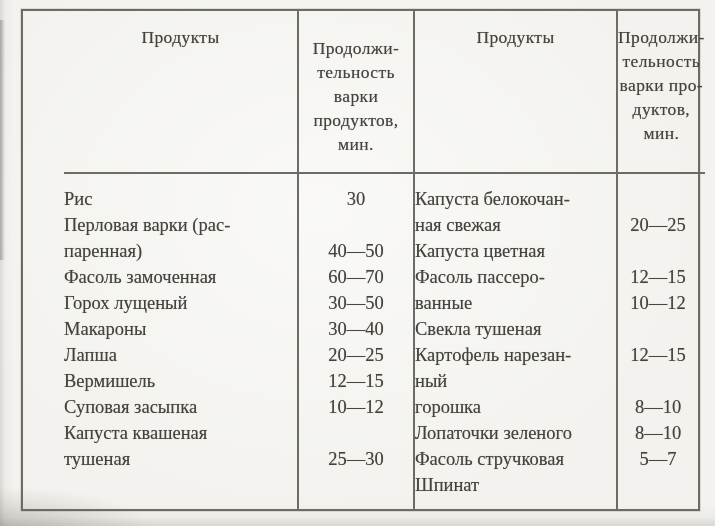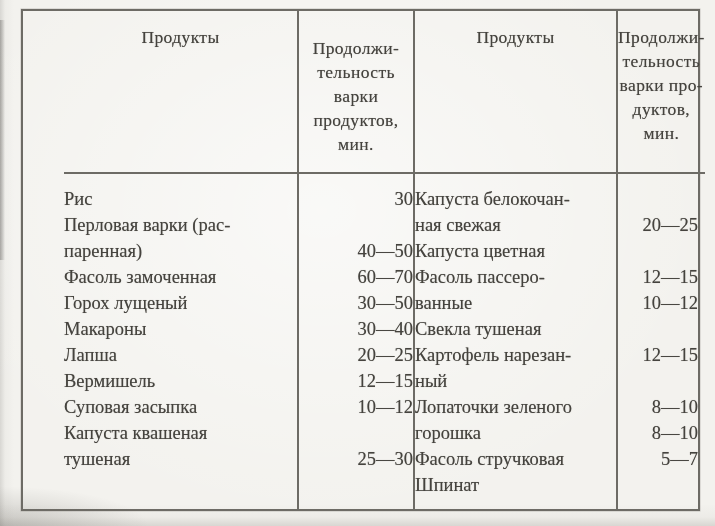--- a/index.html
+++ b/index.html
@@ -74,21 +74,21 @@
   .hcell.products { padding-top: 14px; }
   .hcell.duration-left { padding-top: 25px; }
   .hcell.duration-right { padding-top: 14px; }
   .bcell {
     font-size: 18.5px;
     line-height: 26px;
     padding-top: 12px;
     text-shadow: 0 0 0.7px rgba(69,67,62,0.5);
   }
   .bcell.names { padding-right: 4px; }
-  .bcell.values { text-align: right; }
+  .bcell.values { text-align: center; }
   .line {
     height: 26px;
     white-space: nowrap;
     overflow: visible;
   }
 </style>
 </head>
 <body>
 
 <div class="page">
@@ -143,22 +143,22 @@
 
       <div class="cell bcell names">
         <div class="line">Капуста белокочан-</div>
         <div class="line">ная свежая</div>
         <div class="line">Капуста цветная</div>
         <div class="line">Фасоль пассеро-</div>
         <div class="line">ванные</div>
         <div class="line">Свекла тушеная</div>
         <div class="line">Картофель нарезан-</div>
         <div class="line">ный</div>
+        <div class="line">горошка</div>
         <div class="line">Лопаточки зеленого</div>
-        <div class="line">горошка</div>
         <div class="line">Фасоль стручковая</div>
         <div class="line">Шпинат</div>
       </div>
 
       <div class="cell bcell values last">
         <div class="line"></div>
         <div class="line">20—25</div>
         <div class="line"></div>
         <div class="line">12—15</div>
         <div class="line">10—12</div>

